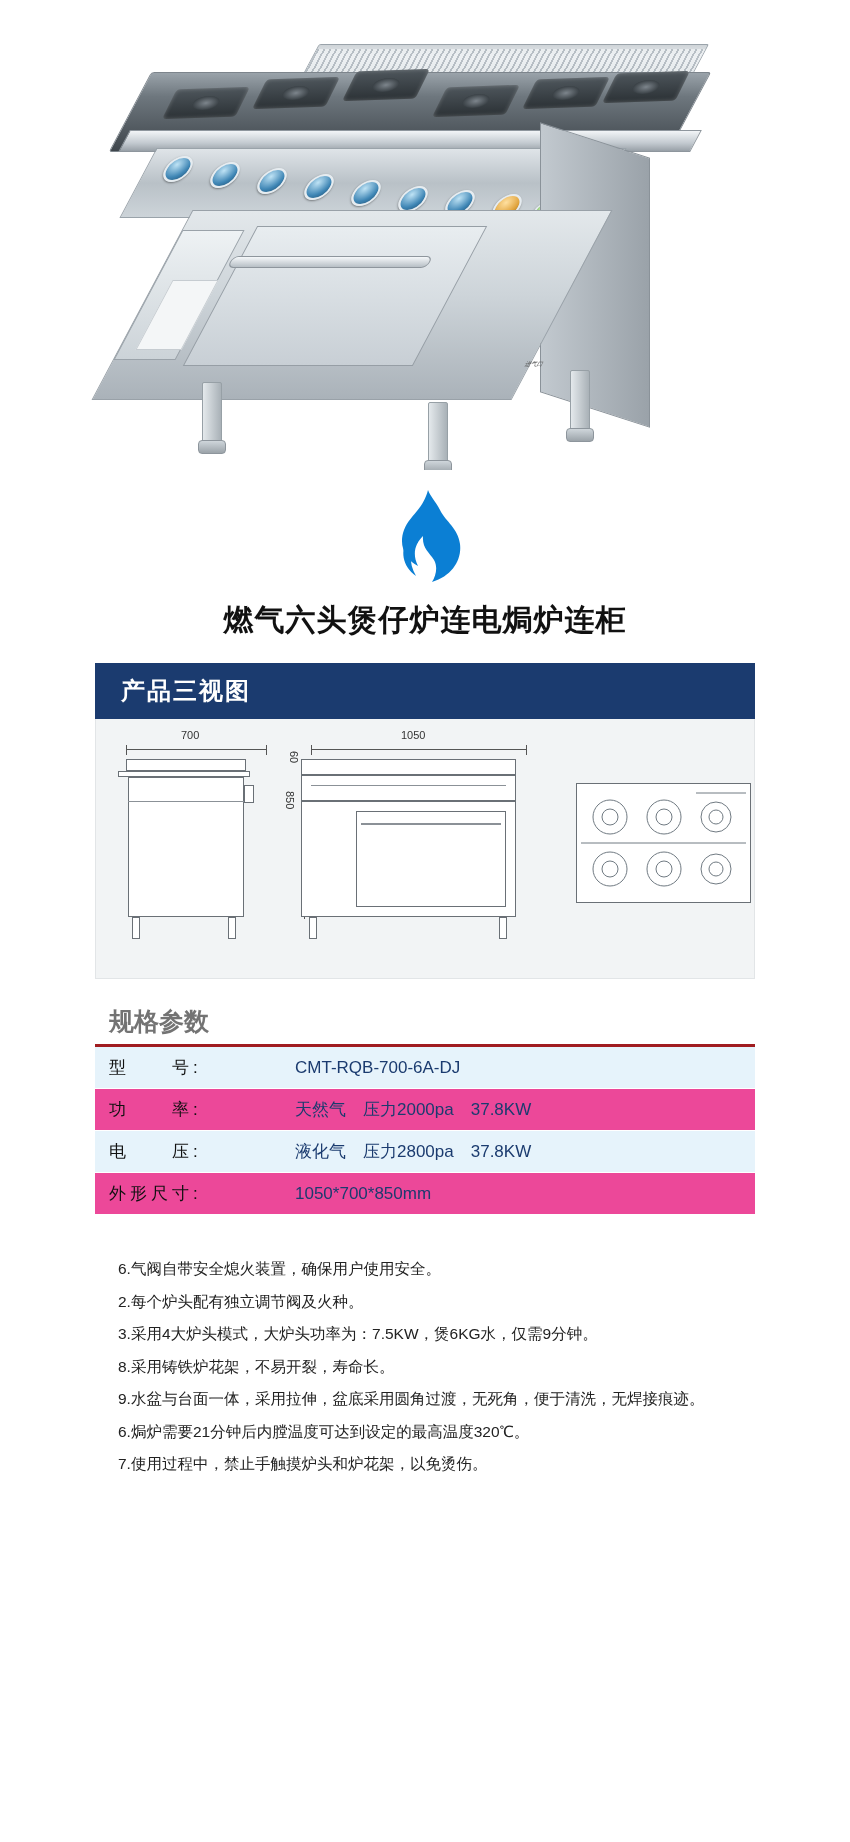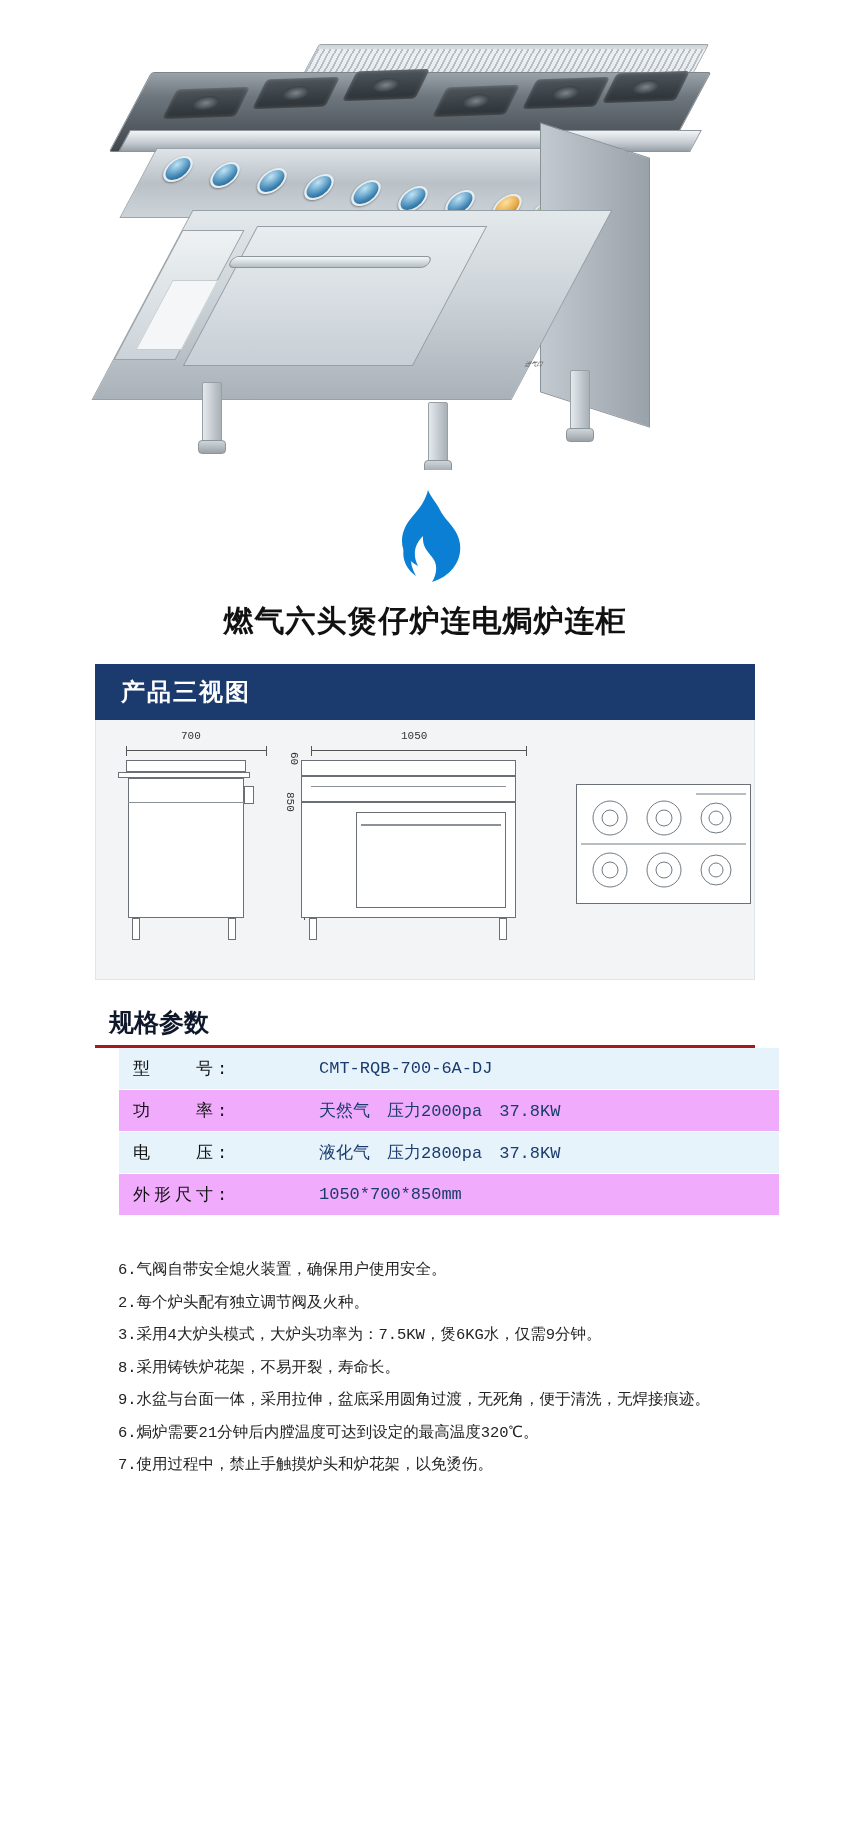--- a/index.html
+++ b/index.html
@@ -3,21 +3,21 @@
 <meta charset="utf-8">
 <style>
   * { box-sizing: border-box; }
   html, body { margin: 0; padding: 0; }
   body {
     width: 850px;
     background: #ffffff;
     font-family: "Liberation Sans", sans-serif;
     color: #222;
   }
-  .page { width: 850px; position: relative; font-family: Liberation Mono, monospace; }
+  .page { width: 850px; position: relative; }
 
   
   .photo-wrap {
     width: 850px;
     height: 470px;
     position: relative;
     background: #ffffff;
     overflow: hidden;
   }
   .stove { position: absolute; left: 110px; top: 30px; width: 620px; height: 420px; }
@@ -168,35 +168,35 @@
 
   .dv-box { position: absolute; border: 1px solid #6a7076; background: #fff; }
   .dv-line { position: absolute; background: #8b9197; }
 
   
   .spec-head {
     margin: 26px 95px 0 95px;
     border-bottom: 3px solid #a01c20;
     padding-bottom: 6px;
   }
-  .spec-title { font-size: 25px; font-weight: bold; color: #0f172a; padding-left: 14px; }
+  .spec-title { font-size: 25px; font-weight: bold; color: #737373; padding-left: 14px; }
   .spec-table {
-    margin: 0 119px;
+    margin: 0 95px;
     width: 660px;
     border-collapse: collapse;
     font-size: 17px;
   }
   .spec-table tr { border-bottom: 1px solid #ffffff; }
   .spec-table td { padding: 9px 0; }
   .spec-table .key {
     width: 200px; padding-left: 14px; color: #111; letter-spacing: 4px;
   }
   .spec-table .val { color: #1b3b6f; }
   .row-a { background: #e6f3fb; }
-  .row-b { background: #f0abfc; }
+  .row-b { background: #ec4899; }
 
   
   .features {
     margin: 38px 118px 40px 118px;
     font-size: 15.5px;
     line-height: 2.1;
     color: #222;
   }
   .features p { margin: 0; }
 </style>

